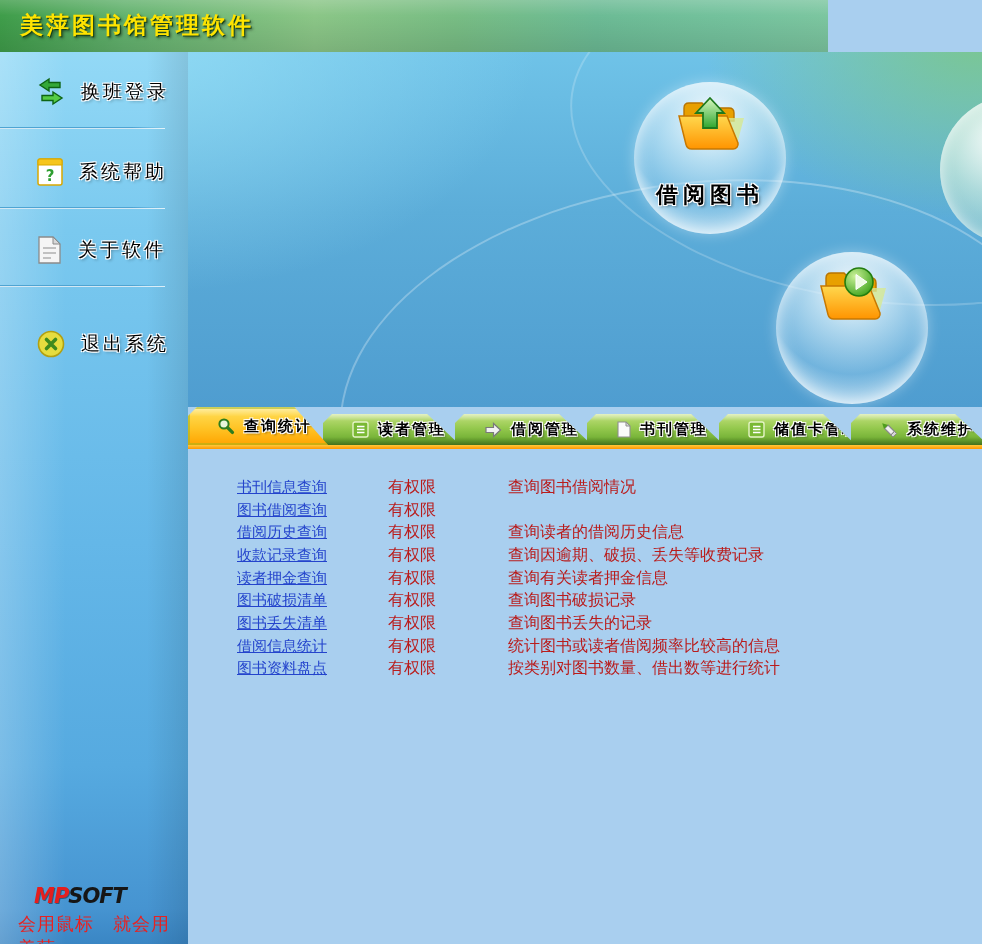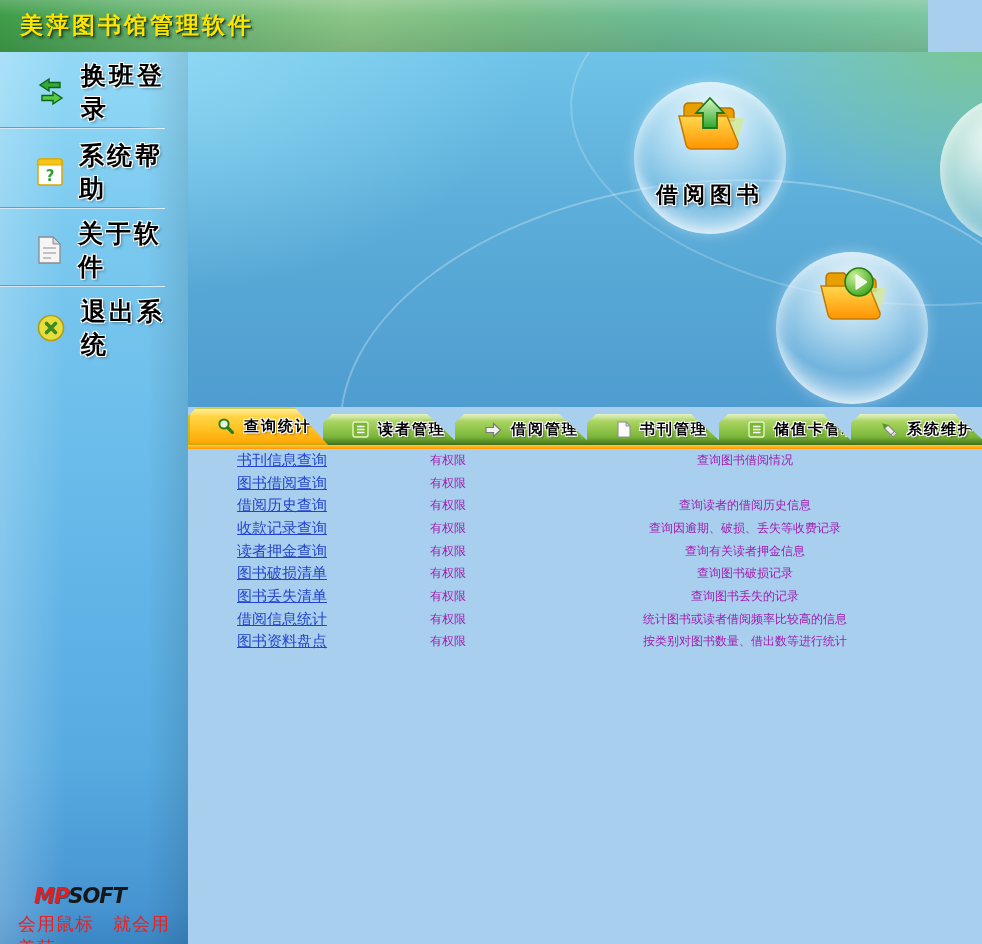--- a/index.html
+++ b/index.html
@@ -2,21 +2,21 @@
 <html><head>
 <meta charset="utf-8">
 <style>
   * { margin:0; padding:0; box-sizing:border-box; }
   html,body { width:982px; height:944px; }
   body { font-family:"DejaVu Sans","Liberation Sans",sans-serif; }
   .app { position:relative; width:982px; height:944px; overflow:hidden; background:#a9cfef; }
 
   
   .titlebar {
-    position:absolute; left:0; top:0; width:928px; height:52px;
+    position:absolute; left:0; top:0; width:828px; height:52px;
     background:
       linear-gradient(180deg, rgba(255,255,255,.18) 0%, rgba(255,255,255,0) 30%, rgba(0,0,0,.10) 100%),
       linear-gradient(90deg, #3f9d4a 0%, #63b26e 15%, #8bc687 38%, #78bd84 55%, #6cbb95 72%, #74c29d 88%, #7cc6a0 100%);
   }
   .titlebar .title {
     position:absolute; left:20px; top:10px;
     font-size:23px; font-weight:bold; color:#ffe400; letter-spacing:3px;
     text-shadow:1px 1px 0 #14421a, 2px 2px 3px rgba(0,0,0,.55);
   }
 
@@ -25,21 +25,21 @@
     position:absolute; left:0; top:52px; width:188px; bottom:0;
     background:
       linear-gradient(90deg, rgba(255,255,255,.22) 0%, rgba(255,255,255,0) 35%, rgba(255,255,255,0) 78%, rgba(0,0,0,.10) 100%),
       linear-gradient(180deg, #93d9f6 0%, #7ac9ef 20%, #64b7e8 55%, #56aae0 80%, #4694d1 96%, #3a86c4 100%);
   }
   .side-item {
     position:absolute; left:0; width:188px; height:56px;
     display:flex; align-items:center; gap:15px; padding-left:36px; cursor:pointer;
   }
   .side-item .lbl {
-    font-size:25px; font-weight:bold; color:#000; letter-spacing:3px;
+    font-size:19px; font-weight:normal; color:#000; letter-spacing:3px;
     text-shadow:-1px -1px 0 #fff, 1px -1px 0 #fff, -1px 1px 0 #fff, 1px 1px 0 #fff, 2px 2px 3px rgba(0,0,0,.35);
   }
   .side-div {
     position:absolute; left:0; width:165px; height:2px;
     background:linear-gradient(90deg, #4fa4d2 0%, #4fa4d2 80%, rgba(79,164,210,0) 100%);
     border-bottom:1px solid rgba(255,255,255,.75);
   }
   .side-logo { position:absolute; left:34px; top:832px; font-size:21px; font-weight:bold; font-style:italic; letter-spacing:-1px; }
   .side-logo .mp { color:#e41e1e; text-shadow:1px 1px 0 rgba(0,0,0,.4); }
   .side-logo .soft { color:#161616; }
@@ -94,24 +94,24 @@
     box-shadow:inset 0 0 0 2px rgba(160,180,30,.55);
   }
   .tab .tlbl {
     font-size:15px; font-weight:bold; color:#000; letter-spacing:2px; white-space:nowrap;
     text-shadow:-1px -1px 0 #fff, 1px -1px 0 #fff, -1px 1px 0 #fff, 1px 1px 0 #fff, 2px 2px 2px rgba(0,0,0,.35);
   }
   .tabline { position:absolute; left:188px; top:445px; width:794px; height:4px; background:linear-gradient(180deg,#ffc83c,#ff9800); }
 
   
   .content { position:absolute; left:188px; top:449px; width:794px; bottom:0; background:#a9cfef; }
-  .rows { }
+  .rows { padding-top:27px; }
   .row { display:grid; grid-template-columns:151px 120px auto; padding-left:49px; height:22.7px; align-items:center; }
   .row a { font-size:15px; color:#2444cc; text-decoration:underline; cursor:pointer; }
-  .row .perm, .row .desc { font-size:12px; color:#a21caf;text-align:center; }
+  .row .perm, .row .desc { font-size:16px; color:#b91c1c; }
 
   .icon { flex:none; display:inline-flex; }
 </style>
 </head>
 <body>
 
 <div class="app">
 
   <div class="titlebar">
     <div class="title">美萍图书馆管理软件</div>
@@ -149,21 +149,21 @@
           <path d="M17 2 l7 7 h-7 z" fill="#d8d8d8" stroke="#8a8a8a"></path>
           <line x1="7" y1="13" x2="20" y2="13" stroke="#b4b4b4" stroke-width="1.6"></line>
           <line x1="7" y1="18" x2="20" y2="18" stroke="#b4b4b4" stroke-width="1.6"></line>
           <line x1="7" y1="23" x2="15" y2="23" stroke="#b4b4b4" stroke-width="1.6"></line>
         </svg>
       </span>
       <span class="lbl">关于软件</span>
     </div>
     <div class="side-div" style="top:233px"></div>
 
-    <div class="side-item" style="top:248px">
+    <div class="side-item" style="top:264px">
       <span class="icon">
         <svg width="30" height="30" viewBox="0 0 30 30">
           <circle cx="15" cy="15" r="12.5" fill="#e6dd3f" stroke="#b2a012" stroke-width="1.6"></circle>
           <path d="M10.5 10.5 L19.5 19.5 M19.5 10.5 L10.5 19.5" stroke="#3f8a1e" stroke-width="3.6" stroke-linecap="round"></path>
         </svg>
       </span>
       <span class="lbl">退出系统</span>
     </div>
 
     <div class="side-logo">

